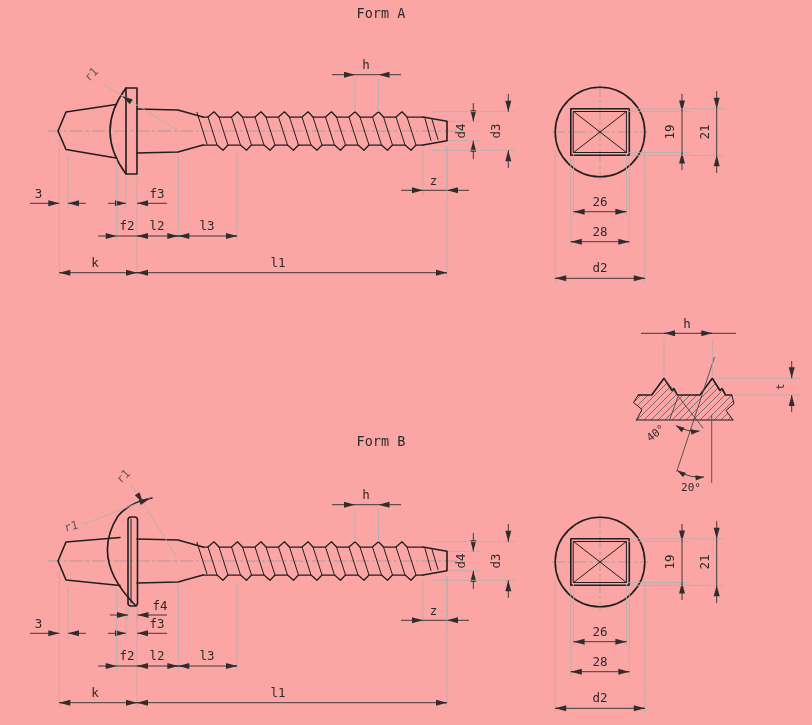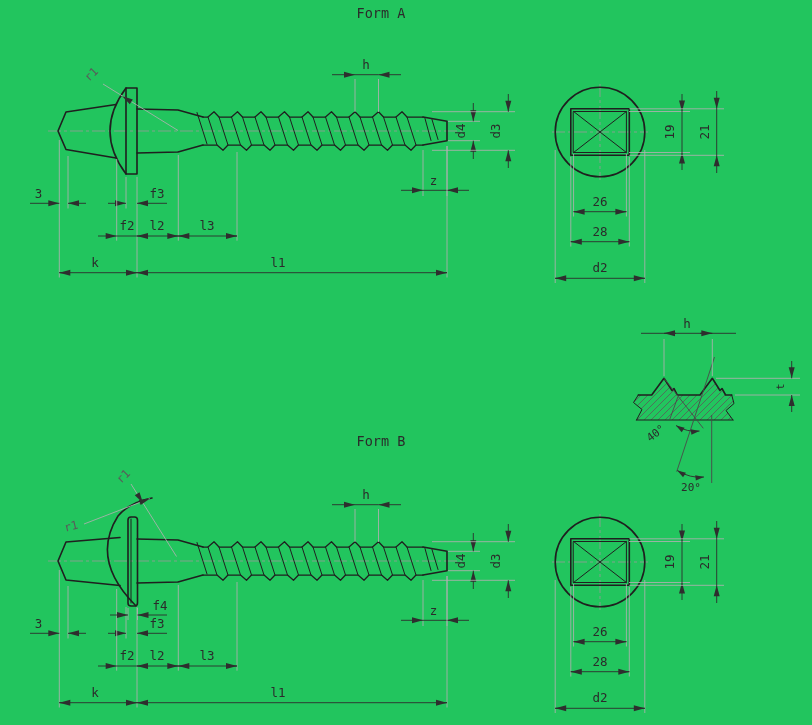--- a/index.html
+++ b/index.html
@@ -1,16 +1,16 @@
 <!DOCTYPE html>
 <html><head>
 <meta charset="utf-8">
 <style>
   html,body{margin:0;padding:0;background:#ffffff;}
-  .canvas{position:relative;width:812px;height:725px;background:#22c55e;overflow:hidden;}
+  .canvas{position:relative;width:812px;height:725px;background:#fca5a5;overflow:hidden;}
   svg{display:block;}
   .outline{fill:none;stroke:#1f1f1f;stroke-width:1.6px;stroke-linejoin:round;stroke-linecap:round;}
   .med{fill:none;stroke:#1f1f1f;stroke-width:1.25px;stroke-linejoin:round;stroke-linecap:round;}
   .thin{fill:none;stroke:#1f1f1f;stroke-width:1px;stroke-linejoin:round;stroke-linecap:round;}
   .hair{fill:none;stroke:#4a4a4a;stroke-width:0.9px;}
   .dim{fill:none;stroke:#2e2e2e;stroke-width:0.9px;}
   .ext{fill:none;stroke:#b0b0b0;stroke-width:0.85px;}
   .cl{fill:none;stroke:#9a9a9a;stroke-width:0.8px;stroke-dasharray:13 3 3 3;}
   .arrfill{fill:#2e2e2e;stroke:none;}
   .lbl{font-family:"DejaVu Sans Mono",monospace;font-size:12.5px;fill:#2b2b2b;text-anchor:middle;}

